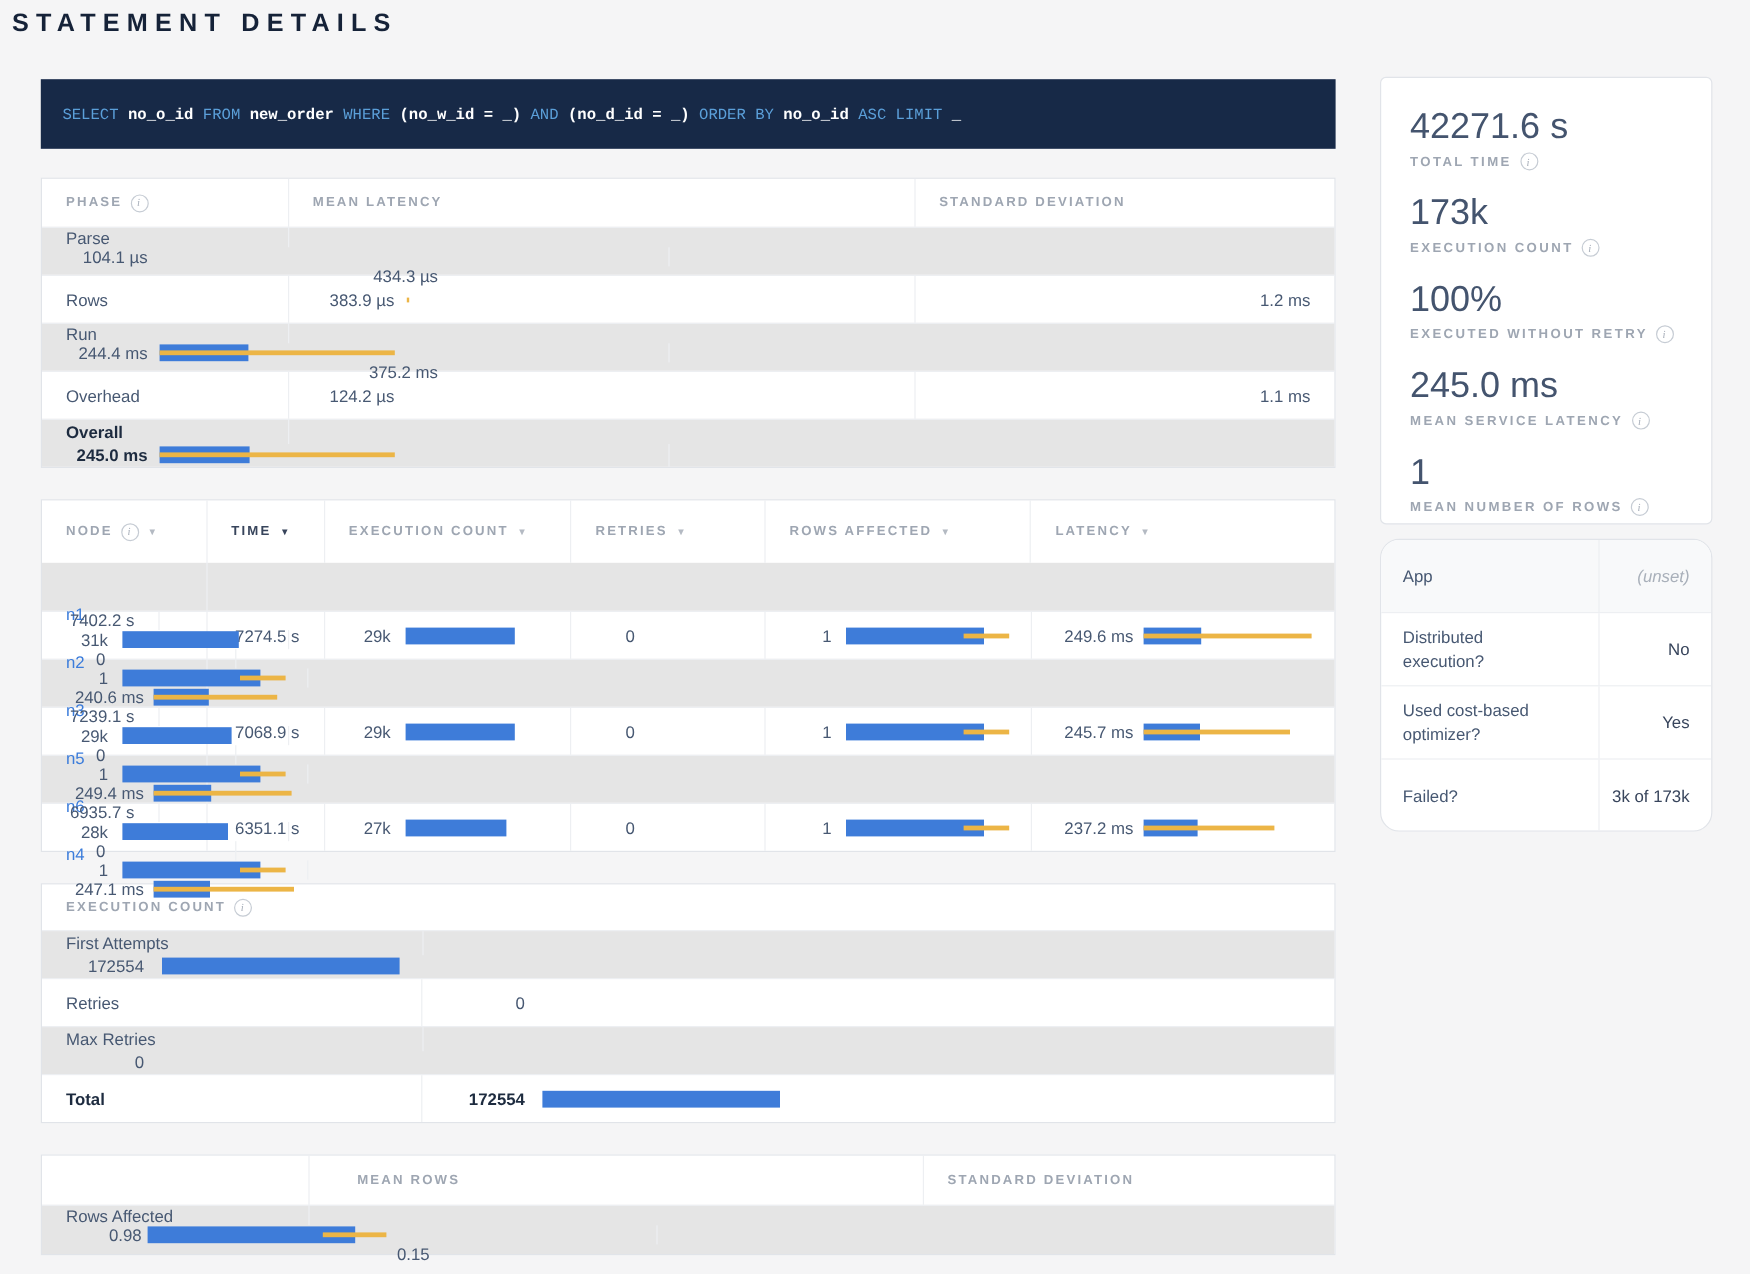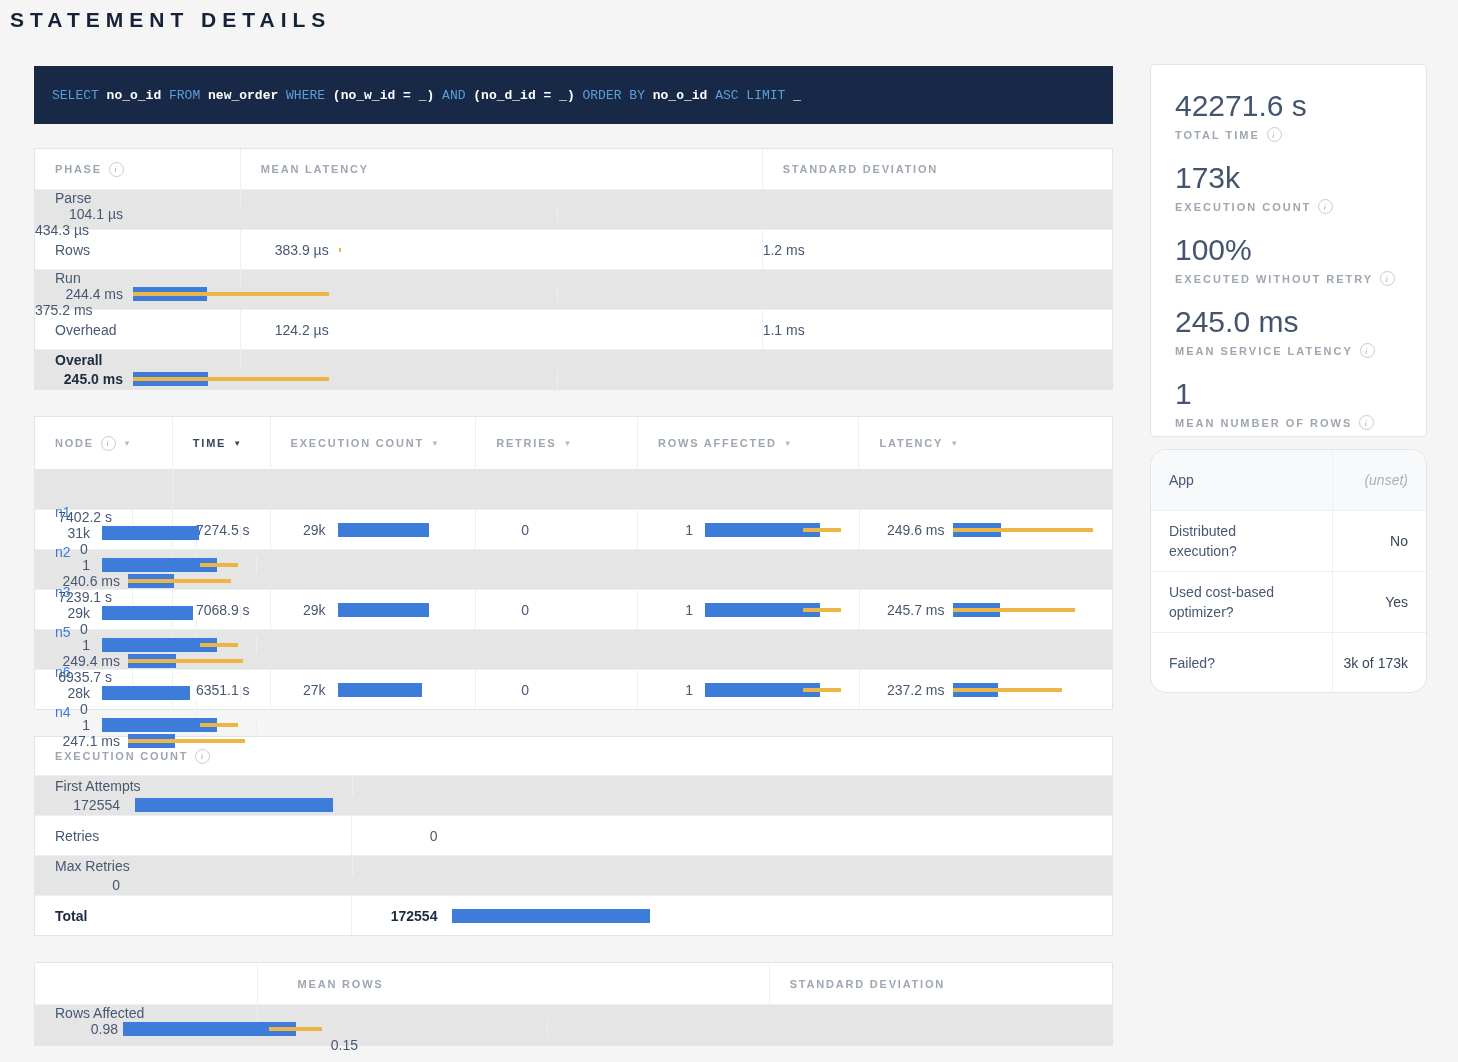--- a/index.html
+++ b/index.html
@@ -54,21 +54,21 @@
 
   
   .bar { position:relative; height:14px; flex:0 0 auto; }
   .bar .b { position:absolute; left:0; top:0; height:14px; background:var(--bar-blue); }
   .bar .y { position:absolute; top:5px; height:4px; background:var(--bar-yellow); }
 
   
   .phase-tbl .trow { height:40px; }
   .phase-tbl .c1 { width:206px; padding-left:20px; }
   .phase-tbl .c2 { width:523px; }
-  .phase-tbl .c3 { width:350px; justify-content:flex-start; padding-right:20px; }
+  .phase-tbl .c3 { width:350px; justify-content:flex-end; padding-right:20px; }
   .phase-tbl .c2 .num { width:88px; text-align:right; display:inline-block; }
   .phase-tbl .c2 .bar { margin-left:10px; }
 
   
   .node-tbl .trow.hdr { height:52px; }
   .node-tbl .trow { height:40px; }
   .node-tbl .n1 { width:138px; padding-left:20px; }
   .node-tbl .n2 { width:98px; justify-content:flex-end; padding-right:20px; }
   .node-tbl .n3 { width:206px; }
   .node-tbl .n3 .num { width:55px; text-align:right; display:inline-block; }

